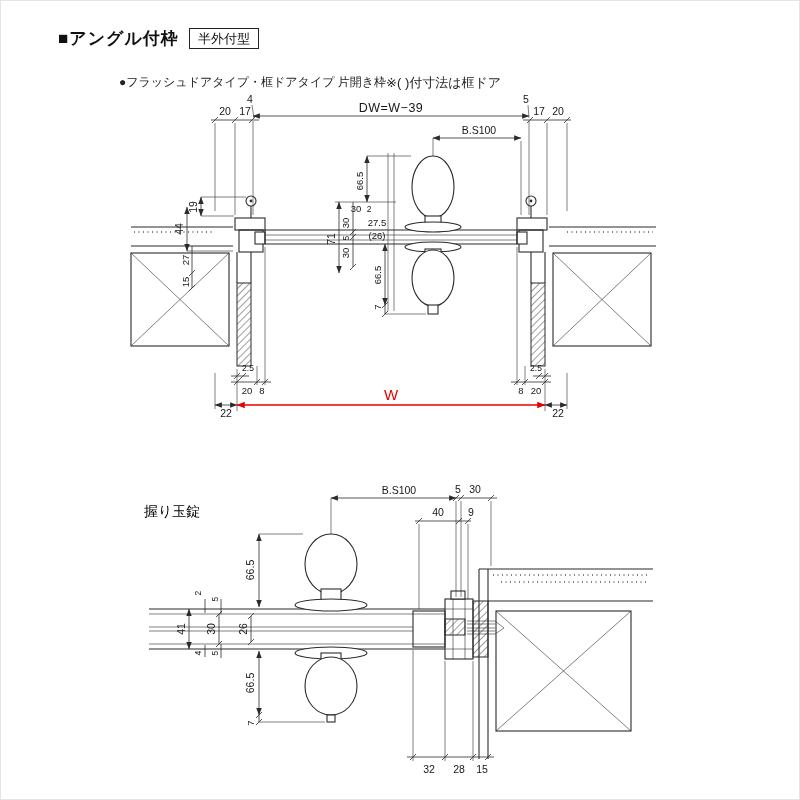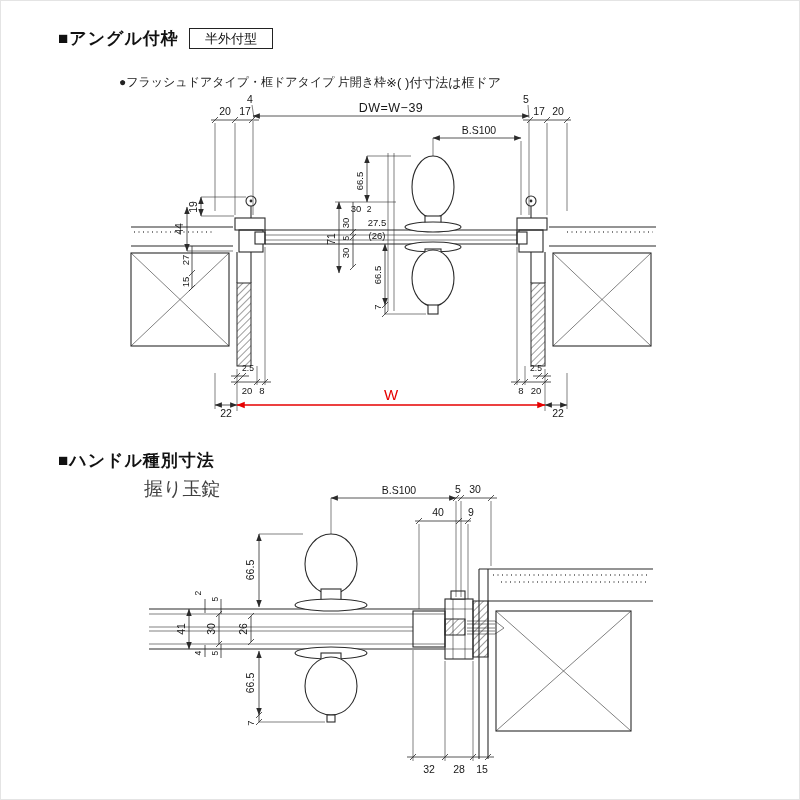--- a/index.html
+++ b/index.html
@@ -1,24 +1,24 @@
 <!DOCTYPE html>
 <html><head>
 <meta charset="utf-8">
 <style>
   *{margin:0;padding:0;box-sizing:border-box}
   html,body{width:800px;height:800px;background:#fff}
   body{font-family:"Liberation Sans","DejaVu Sans",sans-serif;color:#1d1d1d}
   .canvas{position:relative;width:800px;height:800px;background:#fff;border:1px solid #e4e4e4;overflow:hidden}
   .trow{position:absolute;display:flex;align-items:center;gap:10px}
   .sec-title{font-size:17px;font-weight:bold;letter-spacing:1px;color:#111}
-  .badge{font-size:13px;border:1.5px solid #222;padding:1px 15px;line-height:17px;color:#111}
+  .badge{font-size:13px;border:1.5px solid #222;padding:1px 8px;line-height:17px;color:#111}
   .sub{position:absolute;top:73px;left:118px;display:flex;font-size:12px;color:#222}
   .note{font-size:13px}
-  .hlabel{position:absolute;top:475px;left:143px;font-size:19px;color:#404040}
+  .hlabel{position:absolute;top:502px;left:143px;font-size:14px;color:#000000}
   svg{position:absolute;left:0}
   svg text{font-family:"Liberation Sans","DejaVu Sans",sans-serif;fill:#161616}
   .d10{font-size:10.5px}.d9{font-size:9.5px}.d8{font-size:8.5px}
   .big{font-size:12.5px;letter-spacing:.5px}
   .wtxt{font-size:15px;fill:#e60000}
   .s{stroke:#2b2b2b;stroke-width:1.1;fill:none}
   .sf{stroke:#2b2b2b;stroke-width:1.1;fill:#fff}
   .thin{stroke:#2b2b2b;stroke-width:.6;fill:none}
   .dim{stroke:#2b2b2b;stroke-width:.8;fill:none}
   .red{stroke:#e60000;stroke-width:1.4;fill:none}
@@ -233,23 +233,20 @@
     </g>
 
     <g>
       <line class="thin" x1="236" y1="368" x2="236" y2="410"></line>
       <line class="thin" x1="544" y1="368" x2="544" y2="410"></line>
       <line class="red" x1="236" y1="404" x2="544" y2="404" marker-start="url(#mr)" marker-end="url(#mr)"></line>
       <text class="wtxt" text-anchor="middle" x="390" y="399">W</text>
     </g>
   </svg>
 
-  <div class="trow" style="top:448px;left:57px">
-    <span class="sec-title">■ハンドル種別寸法</span>
-  </div>
   <div class="hlabel">握り玉錠</div>
 
   <svg style="top:460px" width="800" height="340" viewBox="0 460 800 340">
     <defs>
       <marker id="m2" viewBox="0 0 10 10" refX="8.6" refY="5" markerWidth="9" markerHeight="8" markerUnits="userSpaceOnUse" orient="auto-start-reverse">
         <path d="M0,1.6 L9,5 L0,8.4 Z" fill="#2b2b2b"></path>
       </marker>
       <pattern id="h2" width="5" height="5" patternUnits="userSpaceOnUse" patternTransform="rotate(45)">
         <line x1="0" y1="0" x2="0" y2="5" stroke="#3c3c3c" stroke-width="1"></line>
       </pattern>

